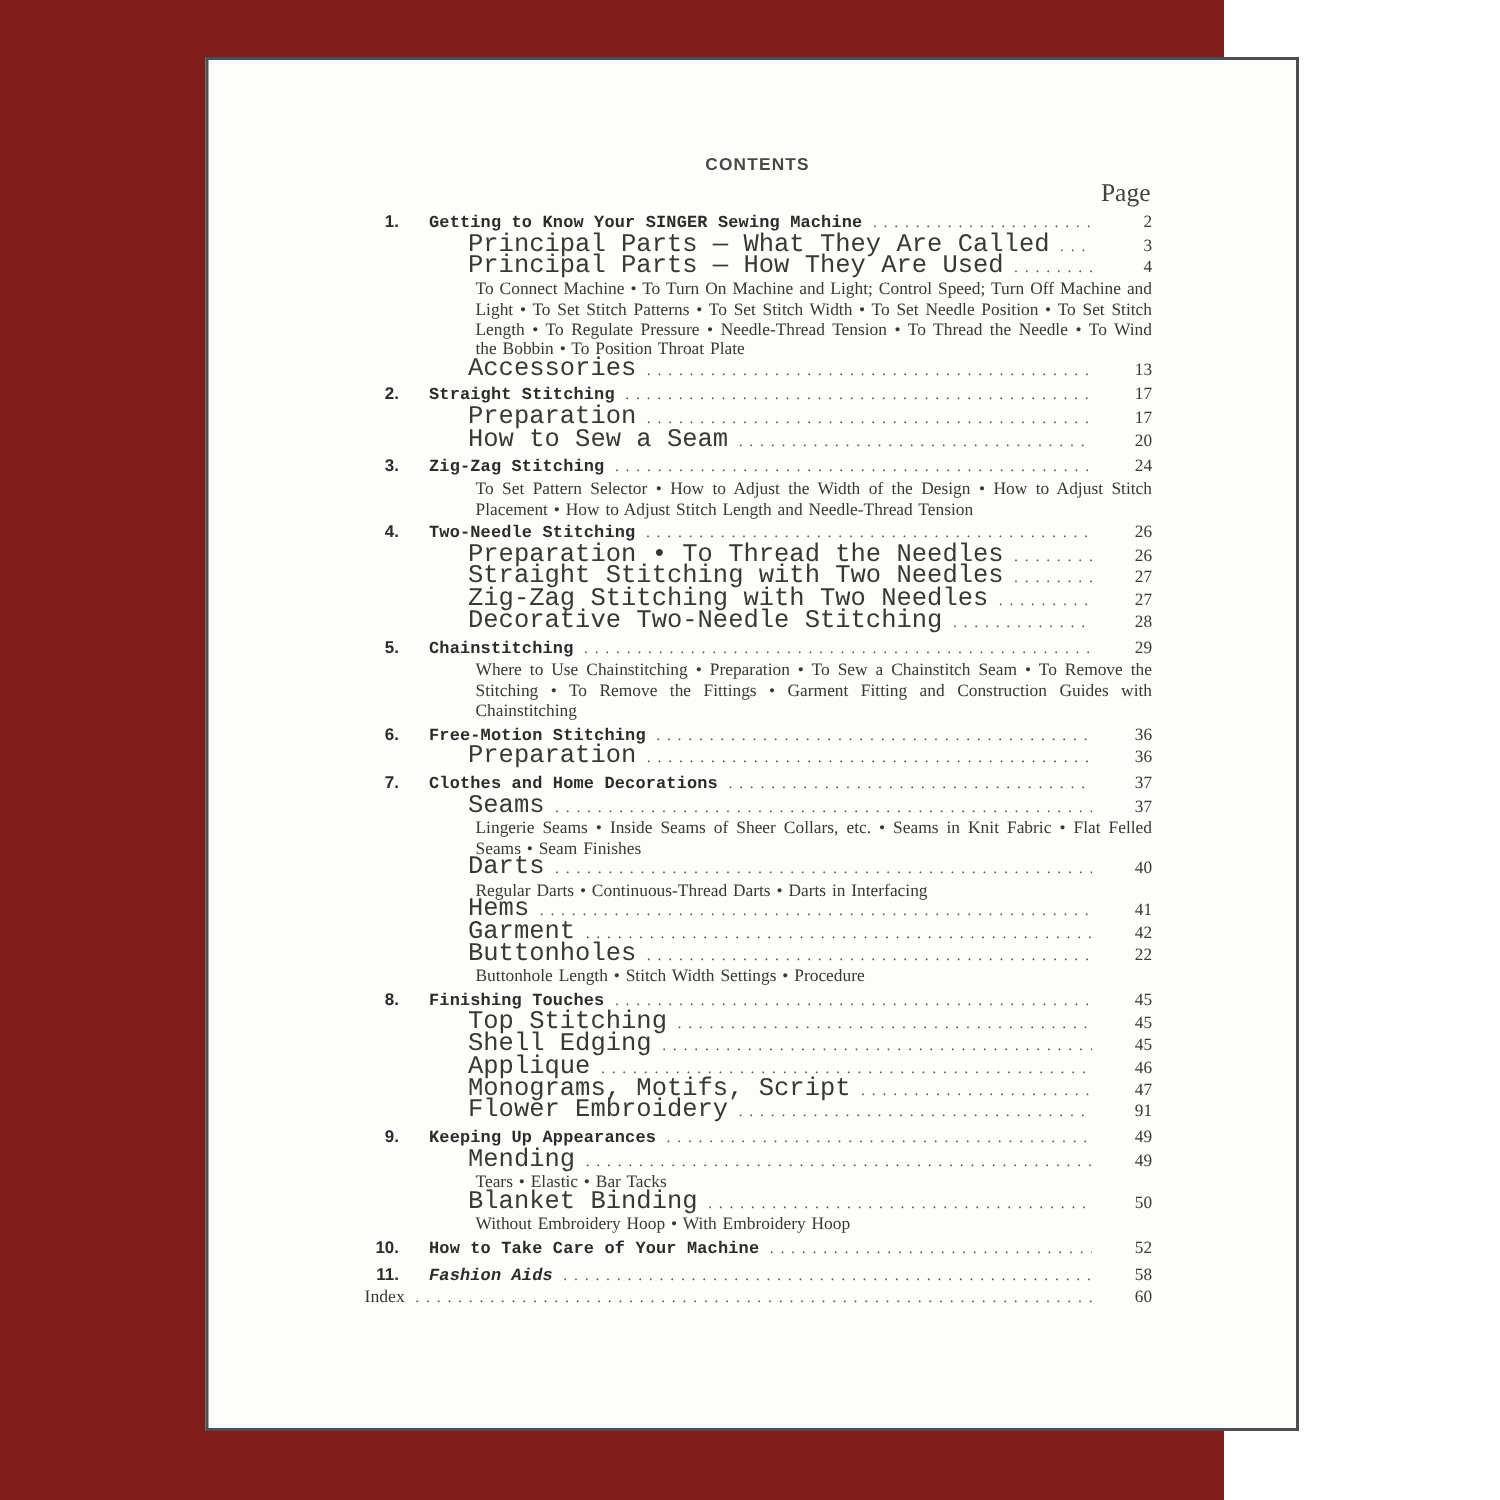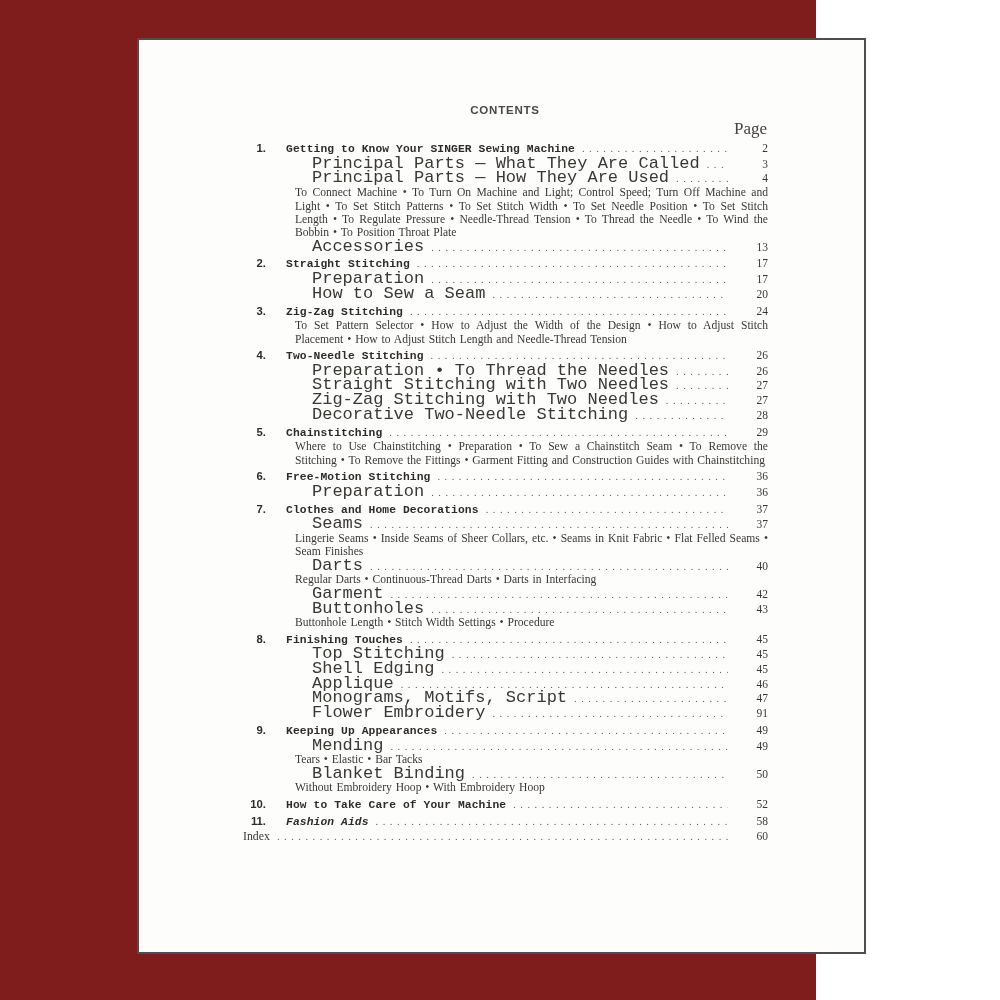--- a/index.html
+++ b/index.html
@@ -112,21 +112,21 @@
     font-size: 11.5px;
     color: #3a3835;
   }
   .desc {
     font-family: "Liberation Serif", serif;
     font-size: 11.6px;
     line-height: 13.4px;
     color: #3a3835;
     text-align: justify;
     word-spacing: 1px;
-    margin-left: 53px;
+    margin-left: 75px;
     margin-right: 0;
   }
 </style>
 </head>
 <body>
 
 <div class="canvas">
   <div class="sheet">
     <div class="toc">
       <div class="contents-title">CONTENTS</div>
@@ -246,29 +246,35 @@
           <div class="desc">Lingerie Seams • Inside Seams of Sheer Collars, etc. • Seams in Knit Fabric • Flat Felled Seams • Seam Finishes</div>
           <div class="row sub">
     <span class="num"></span>
     <span class="label">Darts</span>
     <span class="leader"></span>
     <span class="pagenum">40</span>
   </div>
           <div class="desc">Regular Darts • Continuous-Thread Darts • Darts in Interfacing</div>
           <div class="row sub">
     <span class="num"></span>
+    <span class="label">Hems</span>
+    <span class="leader"></span>
+    <span class="pagenum">41</span>
+  </div>
+          <div class="row sub">
+    <span class="num"></span>
     <span class="label">Garment</span>
     <span class="leader"></span>
     <span class="pagenum">42</span>
   </div>
           <div class="row sub">
     <span class="num"></span>
     <span class="label">Buttonholes</span>
     <span class="leader"></span>
-    <span class="pagenum">43</span>
+    <span class="pagenum">22</span>
   </div>
           <div class="desc">Buttonhole Length • Stitch Width Settings • Procedure</div>
           <div class="row chapter">
     <span class="num">8.</span>
     <span class="label">Finishing Touches</span>
     <span class="leader"></span>
     <span class="pagenum">45</span>
   </div>
           <div class="row sub">
     <span class="num"></span>

